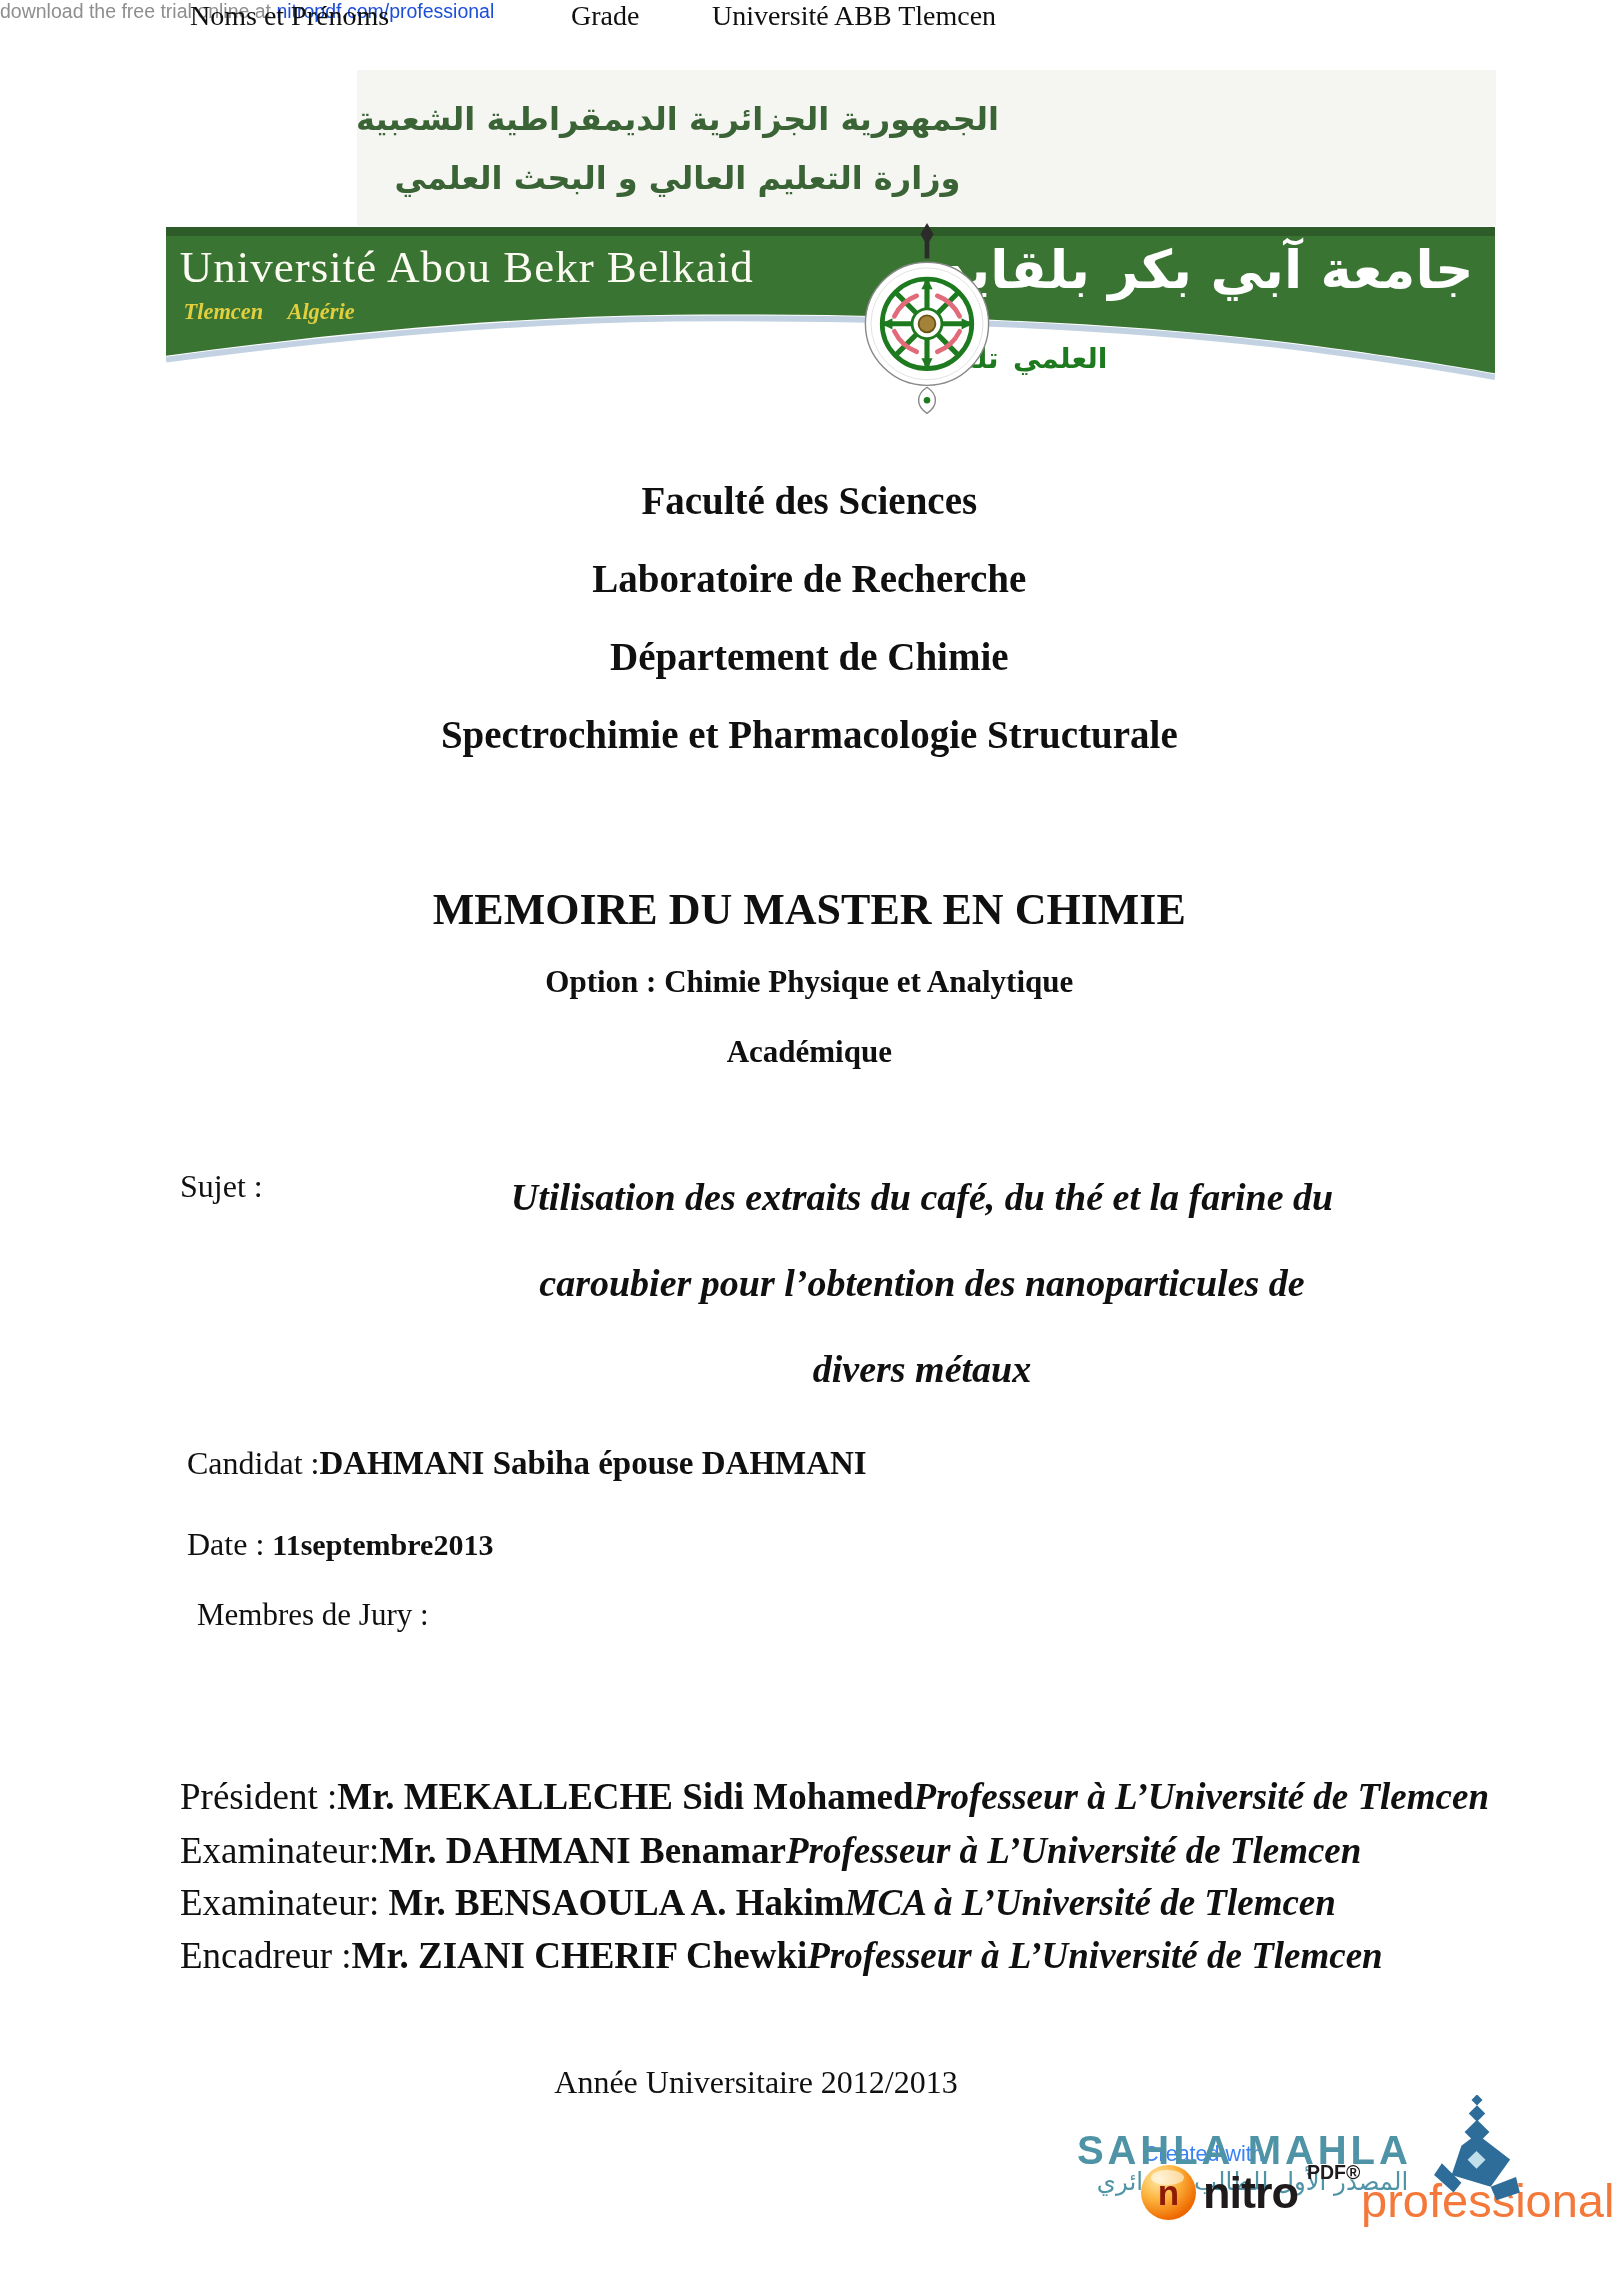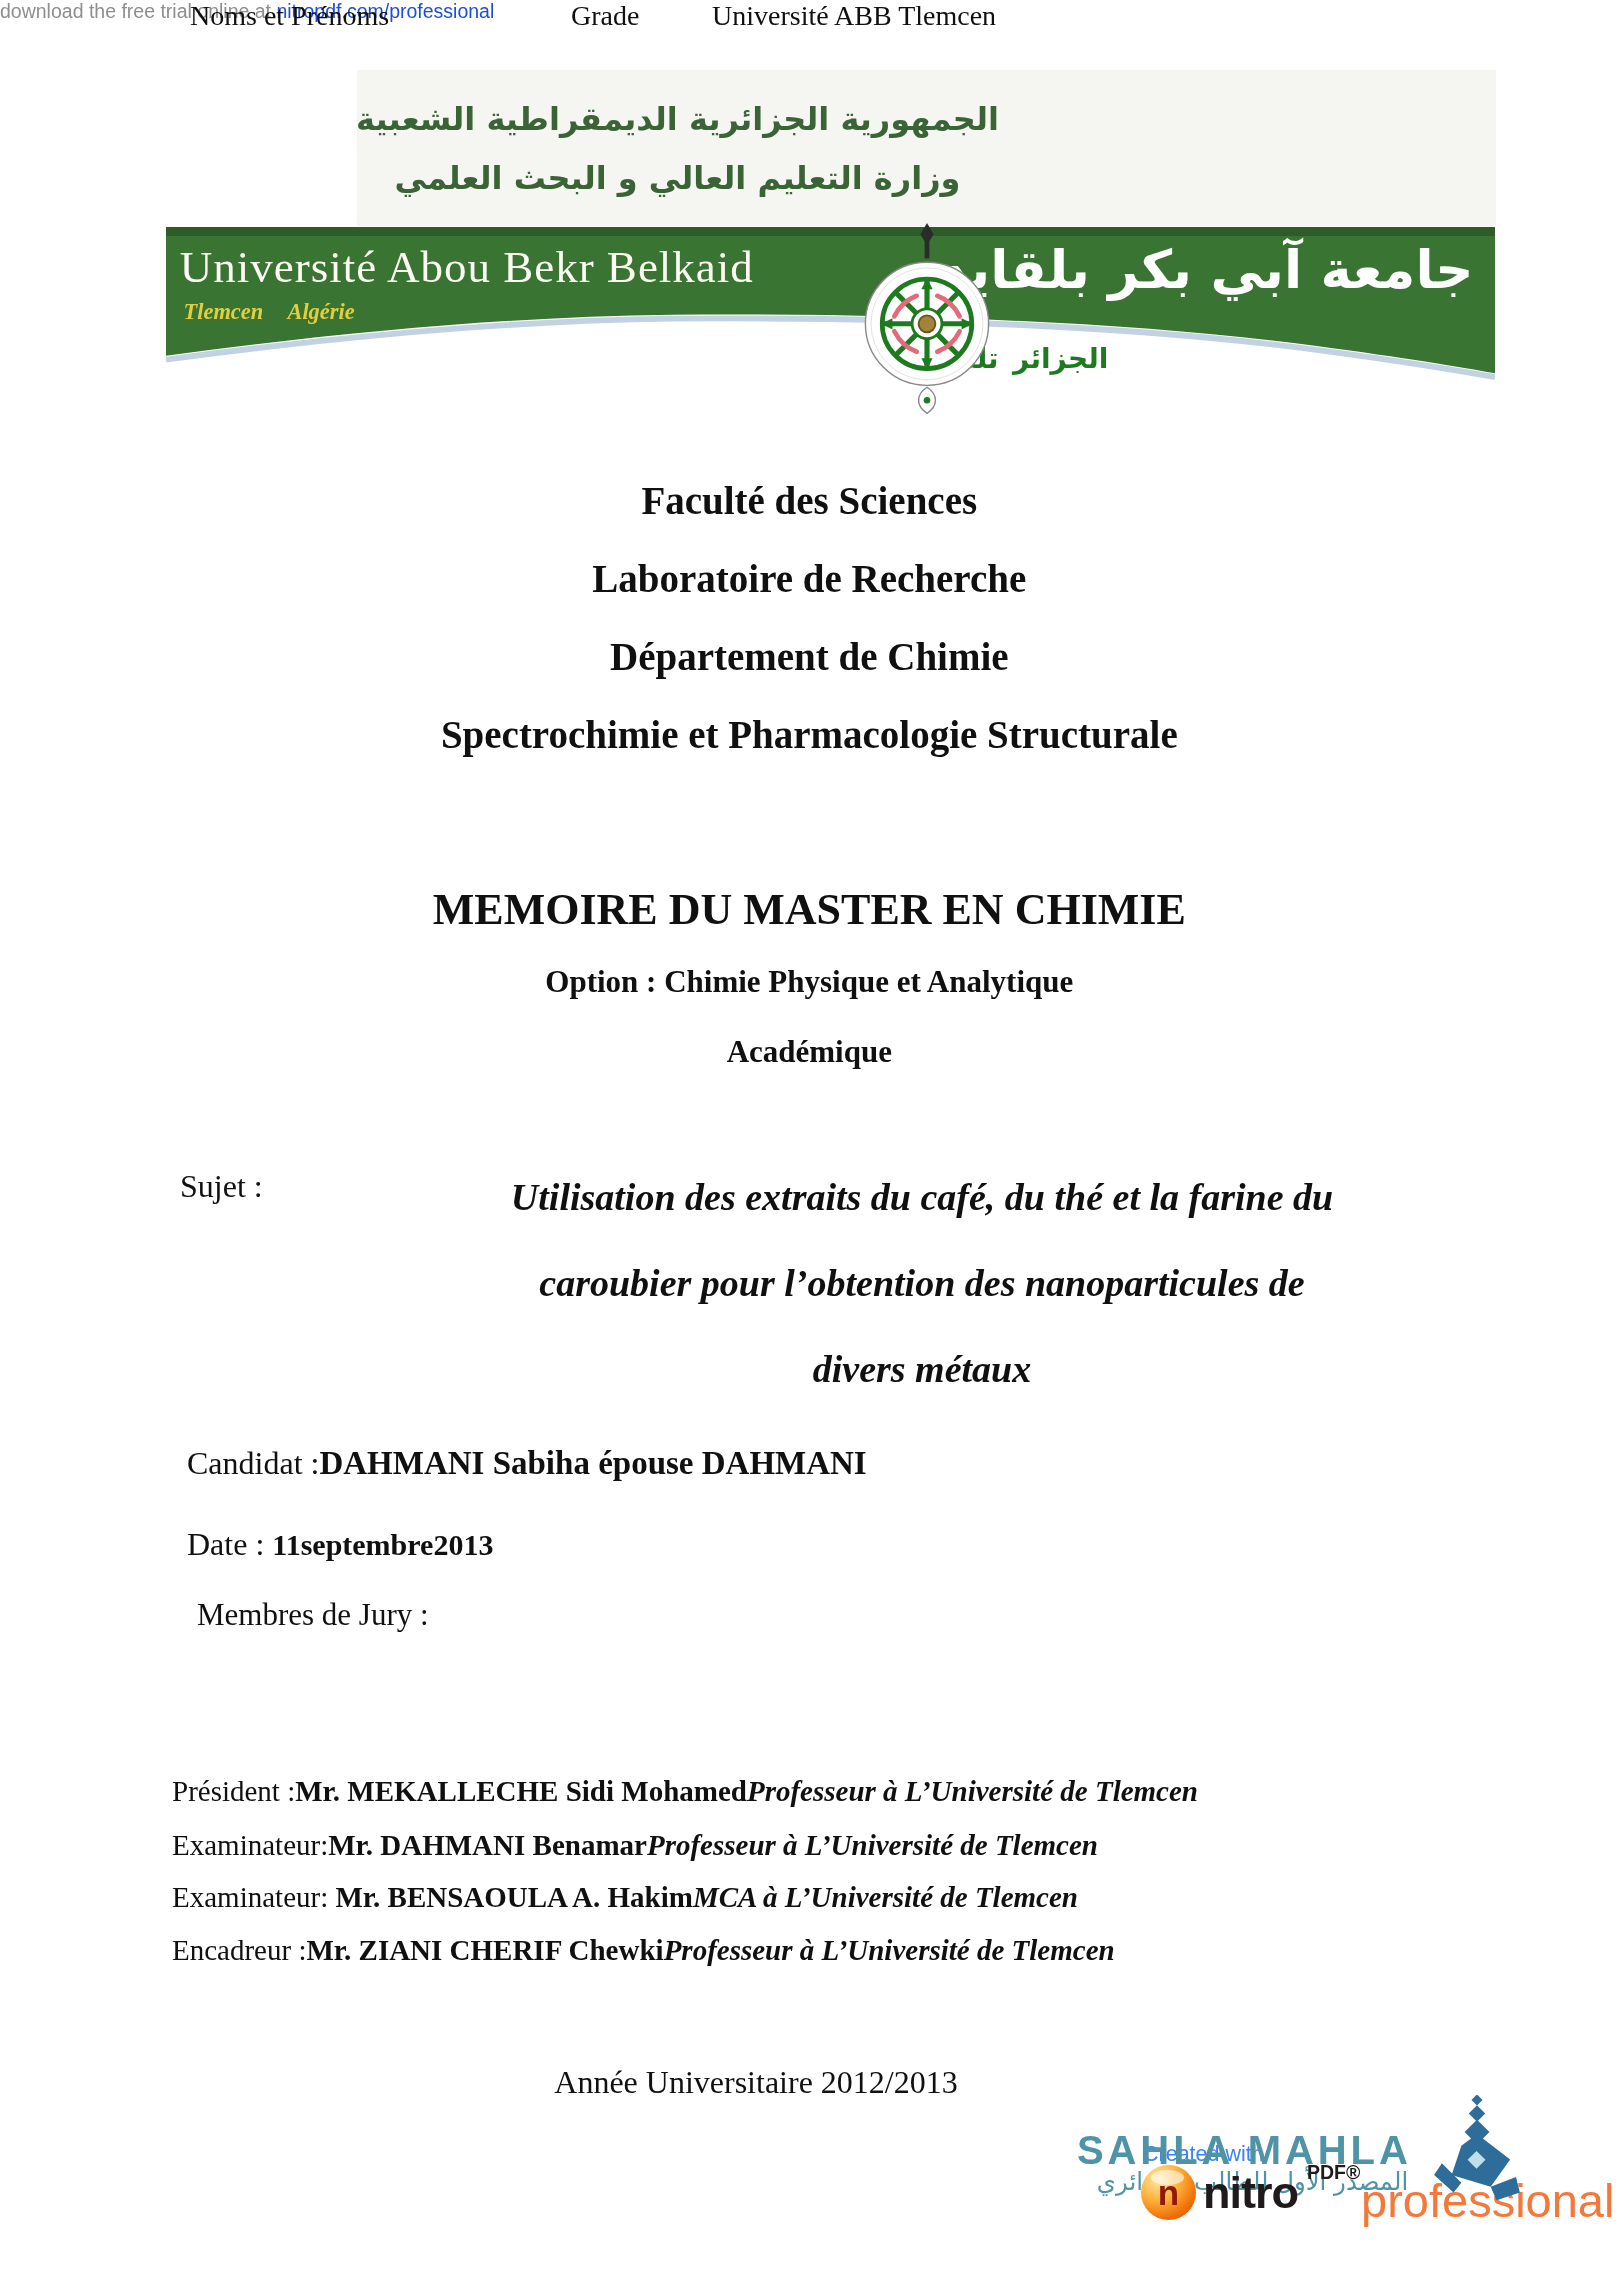--- a/index.html
+++ b/index.html
@@ -39,21 +39,21 @@
   #subject-title{left:322px;top:1154px;width:1200px;text-align:center;
                  font-size:38px;font-weight:bold;font-style:italic;line-height:86px;}
 
   #candidate{left:187px;top:1445px;font-size:32px;}
   #candidate b{font-size:33px;}
   #date{left:187px;top:1526px;font-size:32px;}
   #date b{font-size:30px;}
   #jury-heading{left:197px;top:1597px;font-size:31px;}
   #jury-cols{top:1662px;font-size:28px;}
   #jury-col-0{left:190px;} #jury-col-1{left:571px;} #jury-col-2{left:712px;}
-  .jury-row{left:172px;font-size:29px;white-space:nowrap;}
+  .jury-row{left:180px;font-size:37px;white-space:nowrap;}
   #jury-row-0{top:1775px;} #jury-row-1{top:1829px;} #jury-row-2{top:1881px;} #jury-row-3{top:1934px;}
   .jury-role{font-weight:normal;}
   .jury-name{font-weight:bold;}
   .jury-grade{font-weight:bold;font-style:italic;}
 
   #year{left:0;top:2064px;width:1512px;text-align:center;font-size:32px;}
 
   
   #created-with{left:1143px;top:2142px;font-family:"Liberation Sans","DejaVu Sans",sans-serif;
                 font-size:21.5px;color:#3b82f6;z-index:1;}
@@ -93,21 +93,21 @@
 
   <div id="banner" class="abs">
     <svg id="swoosh" class="abs" viewBox="0 0 1363 160" preserveAspectRatio="none">
       <path d="M0,132 C 180,108 350,92 520,90 C 760,88 1000,98 1180,122 C 1270,134 1330,144 1363,150 L1363,160 L0,160 Z" fill="#ffffff"></path>
       <path d="M0,136 C 180,112 350,96 520,94 C 760,92 1000,102 1180,126 C 1270,138 1330,148 1363,154" fill="none" stroke="#c2d2e2" stroke-width="6"></path>
     </svg>
     <div id="banner-title-fr" class="abs">Université Abou Bekr Belkaid</div>
     <div id="banner-loc-fr" class="abs">Tlemcen Algérie</div>
     <div id="banner-title-ar" class="abs">جامعة آبي بكر بلقايد</div>
     <div id="banner-city-ar" class="abs banner-ar-green">تلمسان</div>
-    <div id="banner-country-ar" class="abs banner-ar-green">الجزائر</div>
+    <div id="banner-country-ar" class="abs banner-ar-green">العلمي</div>
 
     <svg id="emblem" class="abs" viewBox="0 0 150 210">
       <path d="M75,0 l7,12 l-7,12 l-7,-12 Z" fill="#2b2b2b"></path>
       <rect x="72.5" y="20" width="5" height="18" fill="#2b2b2b"></rect>
       <circle cx="75" cy="108" r="66" fill="#ffffff" stroke="#888888" stroke-width="1.5"></circle>
       <circle cx="75" cy="108" r="60" fill="none" stroke="#e0e0e0" stroke-width="1"></circle>
       <circle cx="75" cy="108" r="48" fill="#ffffff" stroke="#1e7a1e" stroke-width="5"></circle>
       <g stroke="#1e7a1e" stroke-width="5.5">
         <line x1="75" y1="62" x2="75" y2="154"></line>
         <line x1="29" y1="108" x2="121" y2="108"></line>

